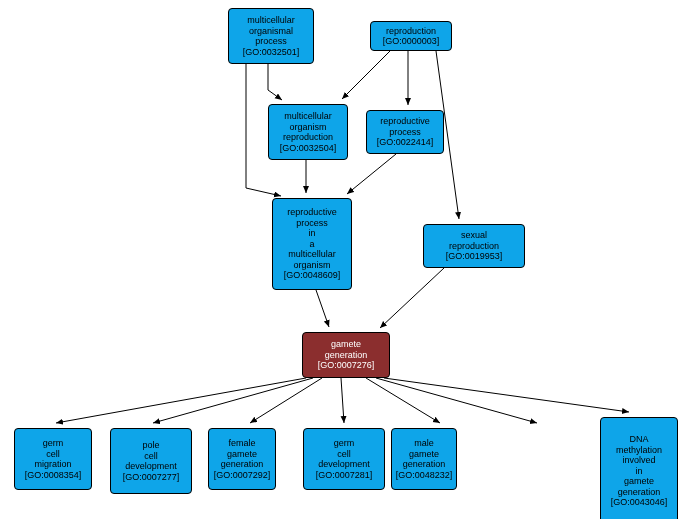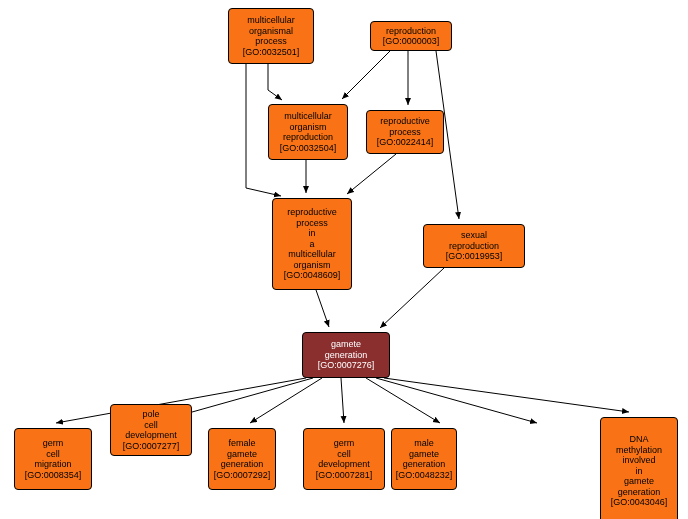--- a/index.html
+++ b/index.html
@@ -21,21 +21,21 @@
     top: 0;
     width: 688px;
     height: 519px;
     pointer-events: none;
   }
   .node {
     position: absolute;
     box-sizing: border-box;
     border: 1px solid #000000;
     border-radius: 4px;
-    background: #f97316;
+    background: #0ea5e9;
     color: #000000;
     font-size: 9px;
     line-height: 10.5px;
     text-align: center;
     display: flex;
     flex-direction: column;
     align-items: center;
     justify-content: center;
     padding: 2px 1px;
     white-space: pre-line;
@@ -146,21 +146,21 @@
     <span class="goid">[GO:0007276]</span>
   </div>
 
   <div class="node" style="left:14px;top:428px;width:78px;height:62px;">
     <span class="label">germ
 cell
 migration</span>
     <span class="goid">[GO:0008354]</span>
   </div>
 
-  <div class="node" style="left:110px;top:404px;width:82px;height:52px;">
+  <div class="node" style="left:110px;top:428px;width:82px;height:66px;">
     <span class="label">pole
 cell
 development</span>
     <span class="goid">[GO:0007277]</span>
   </div>
 
   <div class="node" style="left:208px;top:428px;width:68px;height:62px;">
     <span class="label">female
 gamete
 generation</span>

